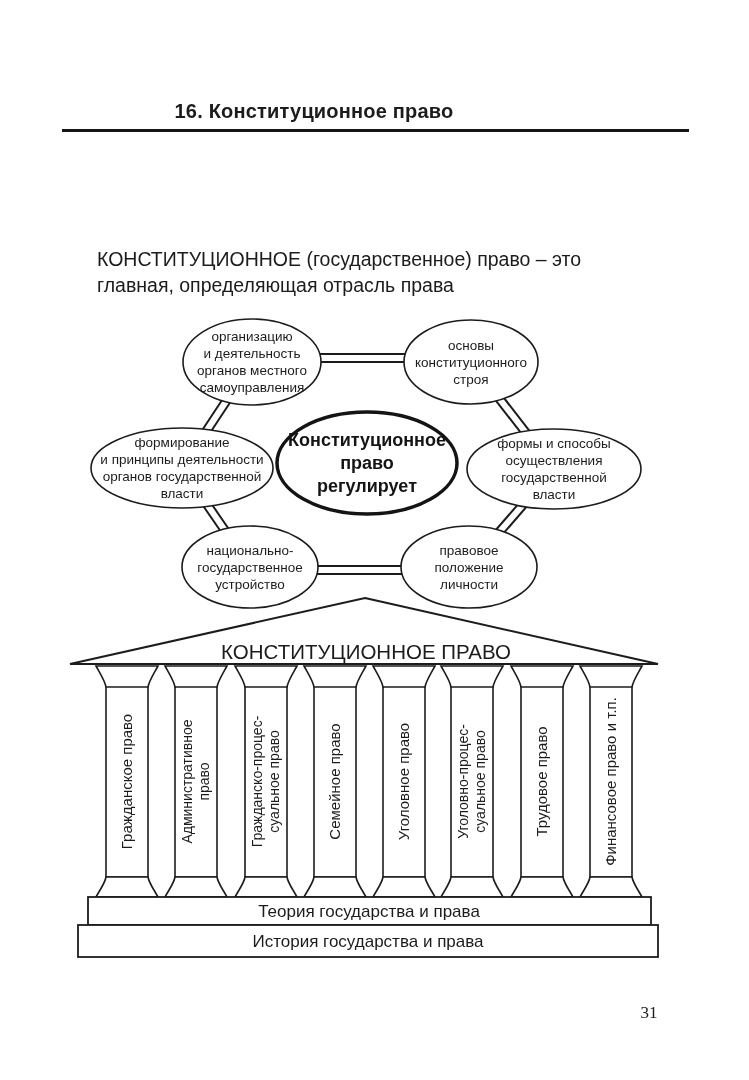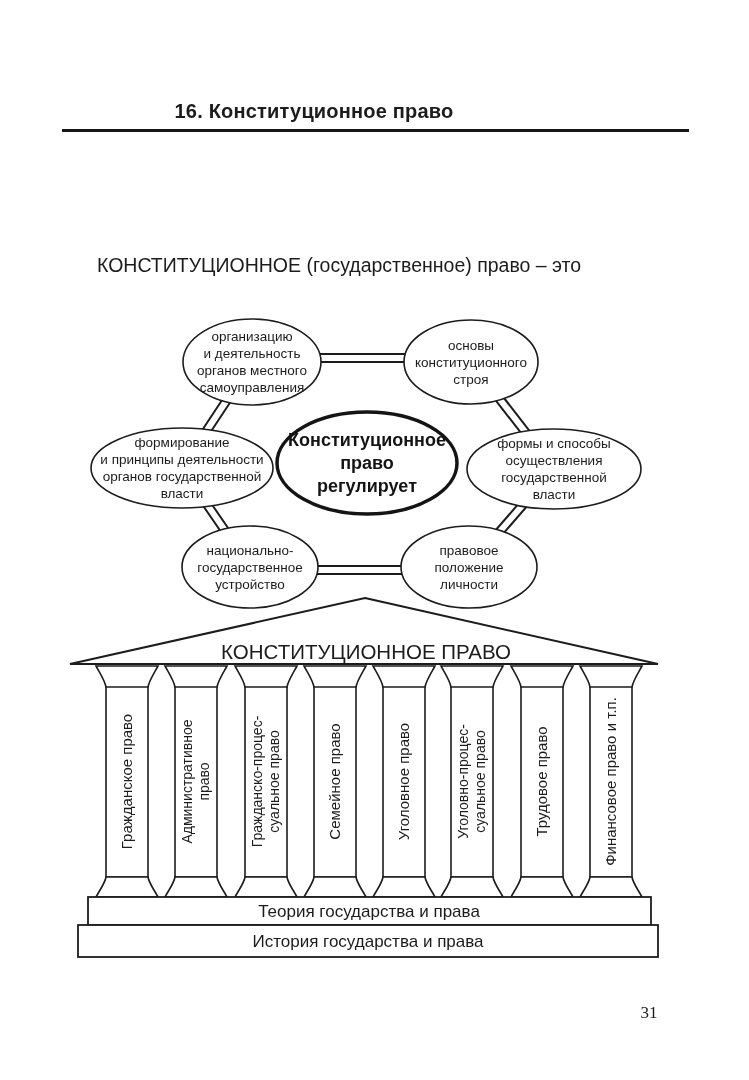--- a/index.html
+++ b/index.html
@@ -1,21 +1,21 @@
 <!DOCTYPE html>
 <html><head>
 <meta charset="utf-8">
 <style>
   html,body{margin:0;padding:0;background:#e8e8e8;}
   #page{position:relative;width:749px;height:1080px;background:#ffffff;overflow:hidden;
         font-family:"Liberation Sans",sans-serif;color:#1c1c1c;}
   .abs{position:absolute;}
   #title{left:0;top:100px;width:628px;text-align:center;font-size:20px;font-weight:bold;letter-spacing:.2px;}
   #rule{left:62px;top:129px;width:627px;height:3px;background:#161616;}
-  #intro{left:97px;top:252px;width:540px;font-size:19.5px;line-height:26px;}
+  #intro{left:97px;top:246px;width:540px;font-size:19.5px;line-height:26px;}
   #pagenum{left:629px;top:1003px;width:40px;font-family:"Liberation Serif",serif;font-size:17px;text-align:center;}
   svg{position:absolute;left:0;top:0;}
   .oval{fill:#ffffff;stroke:#1c1c1c;stroke-width:1.6px;}
   .oval-center{fill:#ffffff;stroke:#141414;stroke-width:3.5px;}
   .conn-out{stroke:#1c1c1c;stroke-width:10px;fill:none;}
   .conn-in{stroke:#ffffff;stroke-width:6px;fill:none;}
   .otext{font-family:"Liberation Sans",sans-serif;font-size:13.5px;fill:#1c1c1c;text-anchor:middle;}
   .ctext{font-family:"Liberation Sans",sans-serif;font-size:18px;font-weight:bold;fill:#141414;text-anchor:middle;}
   .ped-shape{fill:#ffffff;stroke:#1c1c1c;stroke-width:2px;stroke-linejoin:miter;}
   .ped-text{font-family:"Liberation Sans",sans-serif;font-size:20.5px;fill:#1c1c1c;text-anchor:middle;}
@@ -29,20 +29,21 @@
 </head>
 <body>
 
 <div id="page">
 
   <div id="title" class="abs">16. Конституционное право</div>
   <div id="rule" class="abs"></div>
 
   <div id="intro" class="abs">
     <div>КОНСТИТУЦИОННОЕ (государственное) право – это</div>
+    <div>главная, определяющая отрасль права</div>
   </div>
 
   <svg width="749" height="1080" viewBox="0 0 749 1080">
     <defs>
       <path id="cap-top" d="M -31 666 L 31 666 C 26 675 22 681 21 687 L -21 687 C -22 681 -26 675 -31 666 Z"></path>
       <path id="cap-bot" d="M -31 897 L 31 897 C 26 888 22 883 21 877 L -21 877 C -22 883 -26 888 -31 897 Z"></path>
       <rect id="shaft-r" x="-21" y="686" width="42" height="191"></rect>
     </defs>
 
     <g>

